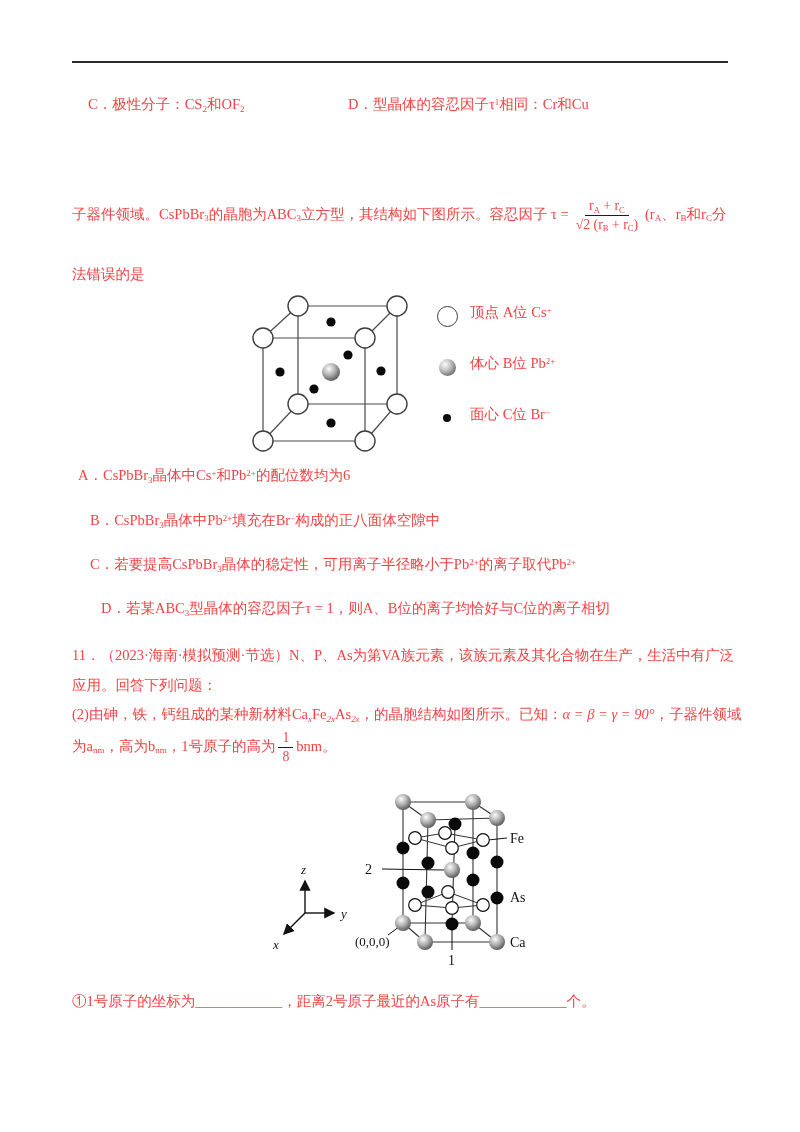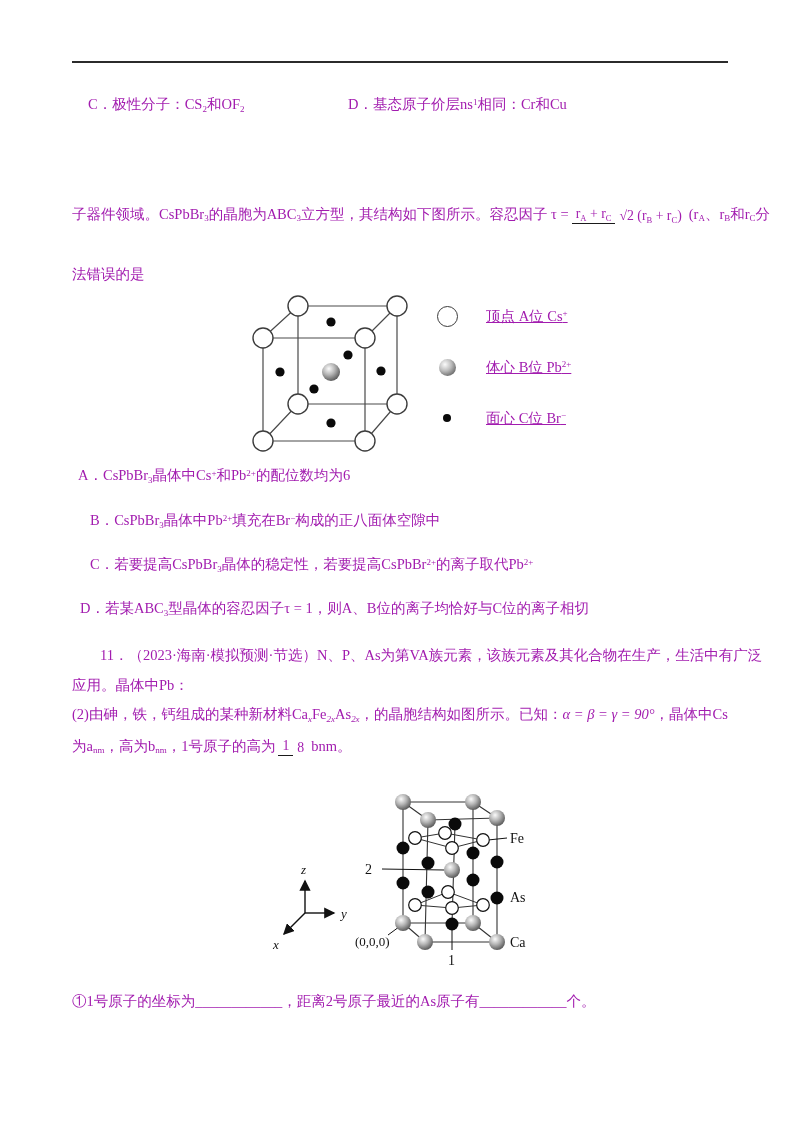--- a/index.html
+++ b/index.html
@@ -1,47 +1,47 @@
 <!DOCTYPE html>
 <html><head>
 <meta charset="utf-8">
 <style>
   html,body{margin:0;padding:0;background:#ffffff;}
   #page{
     position:relative;width:800px;height:1132px;background:#ffffff;
     font-family:"Liberation Serif","DejaVu Serif",serif;
-    color:#a21caf;font-size:14.5px;overflow:hidden;
+    color:#ef4444;font-size:14.5px;overflow:hidden;
   }
   .tline{position:absolute;white-space:nowrap;line-height:1.35;}
   .vflex{display:flex;align-items:center;margin-top:19px;}
   .sub{font-size:0.62em;position:relative;top:0.35em;}
   .sup{font-size:0.62em;position:relative;top:-0.45em;}
   .it{font-style:italic;}
-  .frac{display:inline-flex;flex-direction:row;align-items:center;vertical-align:middle;
+  .frac{display:inline-flex;flex-direction:column;align-items:center;vertical-align:middle;
         line-height:1.15;font-size:0.95em;margin:0 3px;}
   .frac .num{padding:0 4px 1px 4px;border-bottom:1.2px solid #1a1a1a;}
   .frac .den{padding:1px 4px 0 4px;}
   #toprule{position:absolute;left:72px;top:61px;width:656px;border-top:2px solid #2b2b2b;}
-  .legend-row{position:absolute;display:flex;align-items:center;gap:27px;height:26px;text-decoration:underline;}
+  .legend-row{position:absolute;display:flex;gap:11px;height:26px;}
   .icon-box{width:24px;display:flex;justify-content:center;align-items:center;}
   .ic-open{width:19px;height:19px;border:1.4px solid #3c3c3c;border-radius:50%;background:#fff;}
   .ic-gray{width:17px;height:17px;border-radius:50%;
            background:radial-gradient(circle at 35% 32%,#fbfbfb 0%,#bdbdbd 40%,#5c5c5c 85%);}
   .ic-dot{width:8px;height:8px;border-radius:50%;background:#0a0a0a;}
   svg text{font-family:"Liberation Serif","DejaVu Serif",serif;fill:#111;}
 </style>
 </head>
 <body>
 
 <div id="page">
 
   <div id="toprule"></div>
 
   <div class="tline" style="left:88px;top:95px;"><span>C．极性分子：</span><span>CS</span><span class="sub">2</span><span>和OF</span><span class="sub">2</span></div>
-  <div class="tline" style="left:348px;top:95px;"><span>D．基态原子价层ns</span><span class="sup">1</span><span>相同：Cr和Cu</span></div>
+  <div class="tline" style="left:348px;top:95px;"><span>D．型晶体的容忍因子τ</span><span class="sup">1</span><span>相同：Cr和Cu</span></div>
 
   <div class="tline vflex" style="left:72px;top:172px;height:48px;">
       <span>子器件领域。CsPbBr</span>
       <span class="sub">3</span>
       <span>的晶胞为ABC</span>
       <span class="sub">3</span>
       <span>立方型，其结构如下图所示。容忍因子 τ = </span>
       <span class="frac">
         <span class="num"><span>r</span><span class="sub">A</span><span> + r</span><span class="sub">C</span></span>
         <span class="den"><span>√2 (r</span><span class="sub">B</span><span> + r</span><span class="sub">C</span><span>)</span></span>
@@ -104,26 +104,26 @@
   </div>
   <div class="legend-row" style="left:435px;top:405px;">
     <span class="icon-box">
         <span class="ic-dot"></span>
       </span>
     <span><span>面心 C位 Br</span><span class="sup">−</span></span>
   </div>
 
   <div class="tline" style="left:78px;top:466px;"><span>A．CsPbBr</span><span class="sub">3</span><span>晶体中Cs</span><span class="sup">+</span><span>和Pb</span><span class="sup">2+</span><span>的配位数均为6</span></div>
   <div class="tline" style="left:90px;top:511px;"><span>B．CsPbBr</span><span class="sub">3</span><span>晶体中Pb</span><span class="sup">2+</span><span>填充在Br</span><span class="sup">−</span><span>构成的正八面体空隙中</span></div>
-  <div class="tline" style="left:90px;top:555px;"><span>C．若要提高CsPbBr</span><span class="sub">3</span><span>晶体的稳定性，若要提高CsPbBr</span><span class="sup">2+</span><span>的离子取代Pb</span><span class="sup">2+</span></div>
-  <div class="tline" style="left:80px;top:599px;text-align:right;"><span>D．若某ABC</span><span class="sub">3</span><span>型晶体的容忍因子τ = 1，则A、B位的离子均恰好与C位的离子相切</span></div>
-
-  <div class="tline" style="left:72px;top:646px;margin-left:28px;"><span>11．（2023·海南·模拟预测·节选）N、P、As为第VA族元素，该族元素及其化合物在生产，生活中有广泛</span></div>
-  <div class="tline" style="left:72px;top:676px;"><span>应用。晶体中Pb：</span></div>
-  <div class="tline" style="left:72px;top:705px;"><span>(2)由砷，铁，钙组成的某种新材料Ca</span><span class="sub it">x</span><span>Fe</span><span class="sub it">2x</span><span>As</span><span class="sub it">2x</span><span>，的晶胞结构如图所示。已知：</span><span class="it">α = β = γ = 90°</span><span>，晶体中Cs</span></div>
+  <div class="tline" style="left:90px;top:555px;"><span>C．若要提高CsPbBr</span><span class="sub">3</span><span>晶体的稳定性，可用离子半径略小于Pb</span><span class="sup">2+</span><span>的离子取代Pb</span><span class="sup">2+</span></div>
+  <div class="tline" style="left:101px;top:599px;text-align:right;"><span>D．若某ABC</span><span class="sub">3</span><span>型晶体的容忍因子τ = 1，则A、B位的离子均恰好与C位的离子相切</span></div>
+
+  <div class="tline" style="left:72px;top:646px;"><span>11．（2023·海南·模拟预测·节选）N、P、As为第VA族元素，该族元素及其化合物在生产，生活中有广泛</span></div>
+  <div class="tline" style="left:72px;top:676px;"><span>应用。回答下列问题：</span></div>
+  <div class="tline" style="left:72px;top:705px;"><span>(2)由砷，铁，钙组成的某种新材料Ca</span><span class="sub it">x</span><span>Fe</span><span class="sub it">2x</span><span>As</span><span class="sub it">2x</span><span>，的晶胞结构如图所示。已知：</span><span class="it">α = β = γ = 90°</span><span>，子器件领域</span></div>
   <div class="tline vflex" style="left:72px;top:708px;height:40px;">
       <span>为a</span>
       <span class="sub">nm</span>
       <span>，高为b</span>
       <span class="sub">nm</span>
       <span>，1号原子的高为</span>
       <span class="frac">
         <span class="num"><span>1</span></span>
         <span class="den"><span>8</span></span>
       </span>

